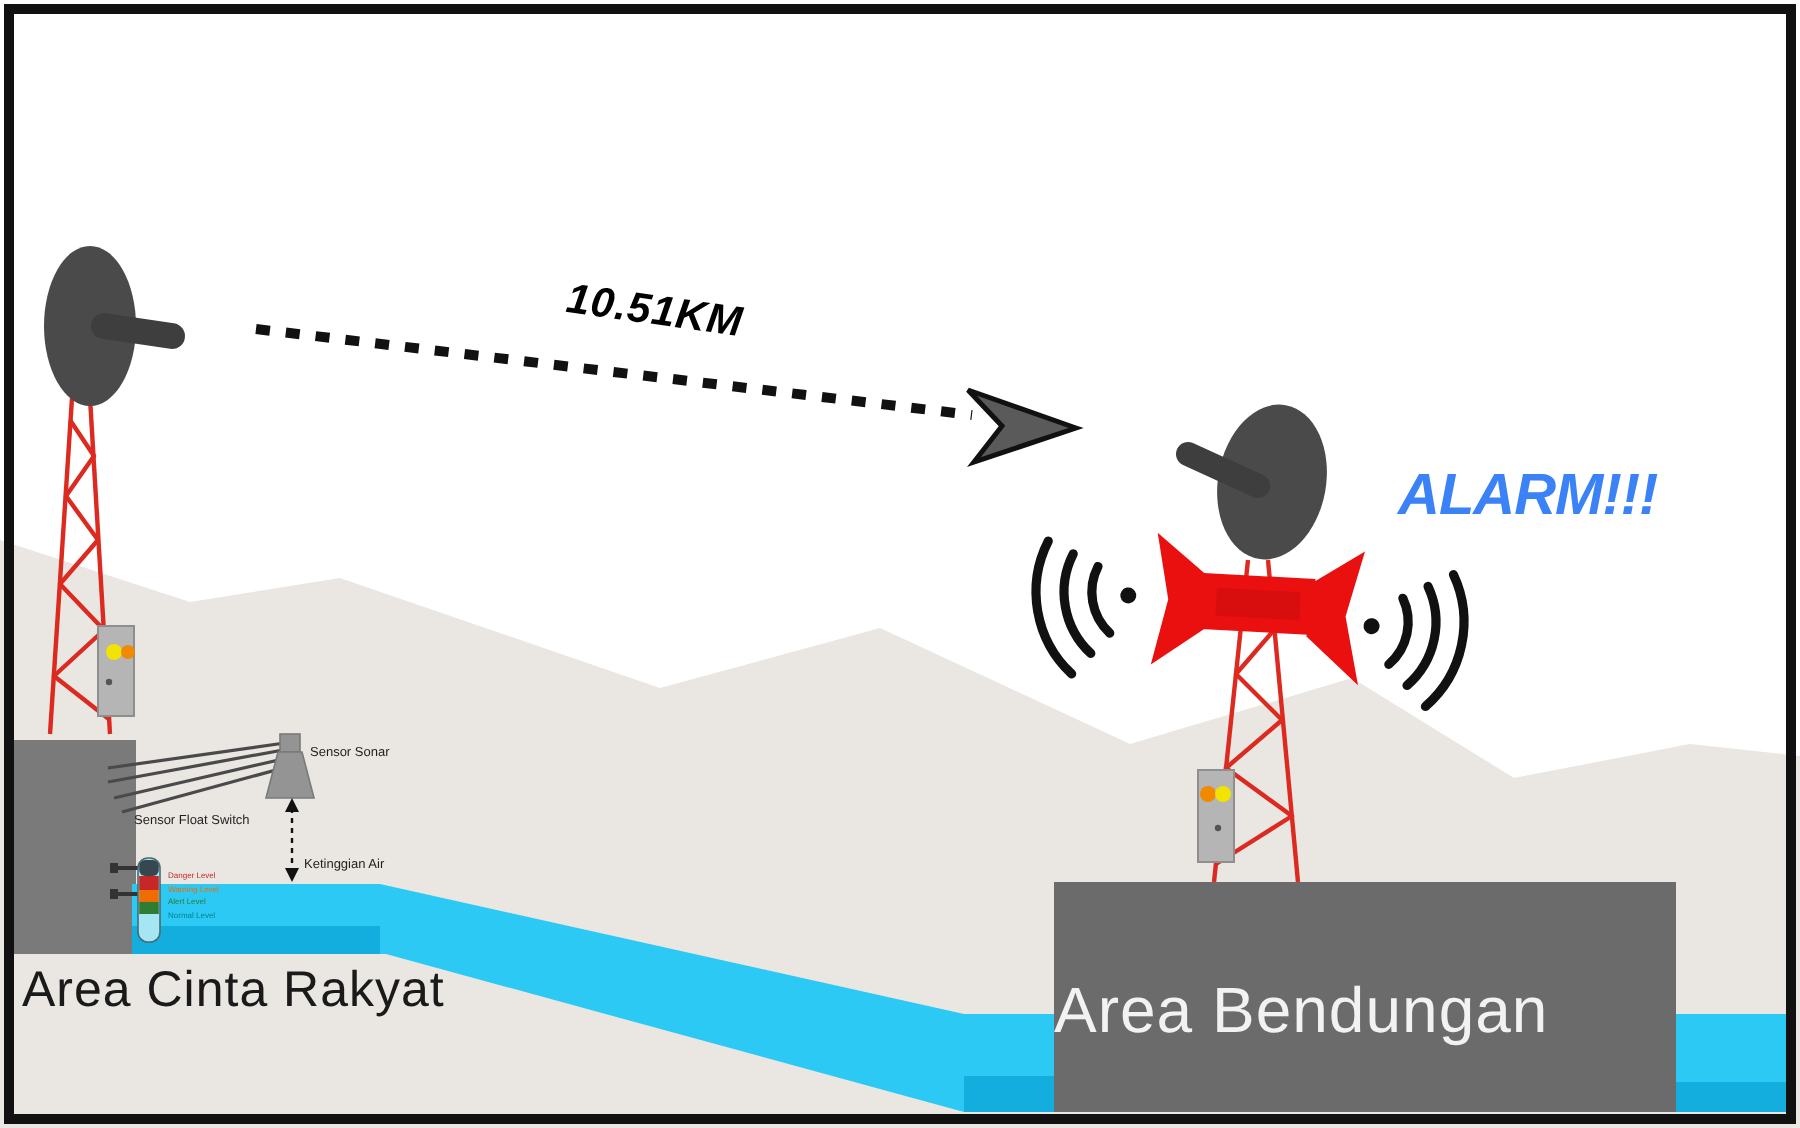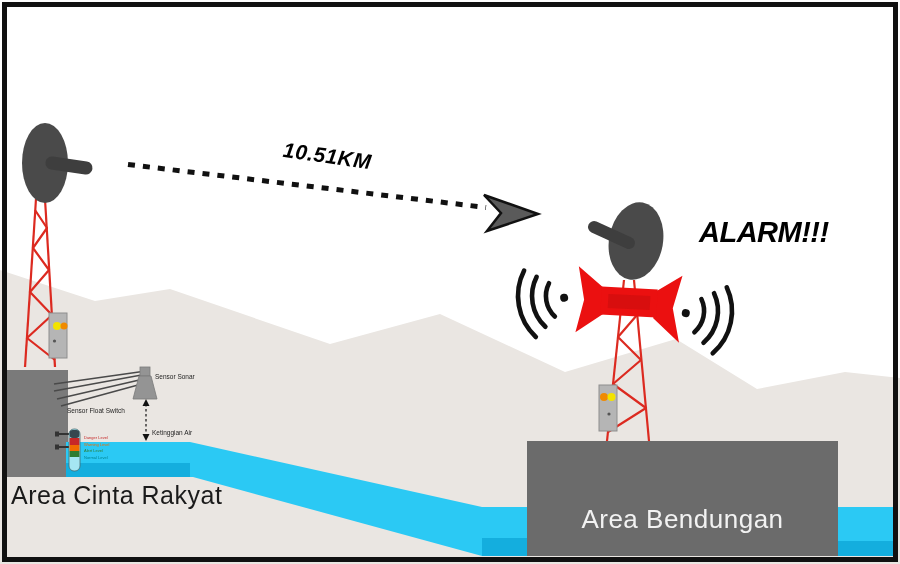--- a/index.html
+++ b/index.html
@@ -32,26 +32,26 @@
   .wave{stroke:var(--ink);stroke-width:4.6;fill:none;stroke-linecap:round;}
   .dash-line{stroke:var(--ink);stroke-width:5;stroke-dasharray:7 8;fill:none;}
   .truss{stroke:var(--truss-gray);stroke-width:1.6;}
   .sensor{fill:var(--sensor-gray);stroke:#7A7A7A;stroke-width:.8;}
   .dim{stroke:var(--ink);stroke-width:1.2;stroke-dasharray:2.5 2.5;}
   .ink{fill:var(--ink);}
 
   
   .lbl{position:absolute;z-index:20;color:var(--text-dark);white-space:nowrap;}
   .site-label{font-size:25px;letter-spacing:.5px;}
-  .dam-label{left:527px;top:487px;width:311px;text-align:center;color:var(--dam-text);font-size:26px;margin-top:17px;}
+  .dam-label{left:527px;top:487px;width:311px;color:var(--dam-text);font-size:32px;}
   .village-label{left:11px;top:481px;}
   .distance-label{left:285px;top:138px;font-size:21px;font-weight:bold;font-style:italic;
                   transform:rotate(8deg);transform-origin:0 0;letter-spacing:.5px;color:#000;}
-  .alarm-label{left:699px;top:216px;font-size:29px;font-weight:bold;font-style:italic;
-               letter-spacing:-.5px;color:#000000;}
+  .alarm-label{left:699px;top:232px;font-size:29px;font-weight:bold;font-style:italic;
+               letter-spacing:-.5px;color:#3b82f6;}
   .tiny{font-size:6.5px;color:#1f1f1f;}
   .sonar-label{left:155px;top:373px;}
   .float-label{left:67px;top:407px;}
   .ketinggian-label{left:152px;top:429px;}
   .micro{font-size:4px;line-height:4.5px;left:84px;}
   .lv0{top:436px;color:var(--level-danger);}
   .lv1{top:442.5px;color:var(--level-warning);}
   .lv2{top:449px;color:var(--level-alert);}
   .lv3{top:455.5px;color:var(--level-normal);}
 </style>

